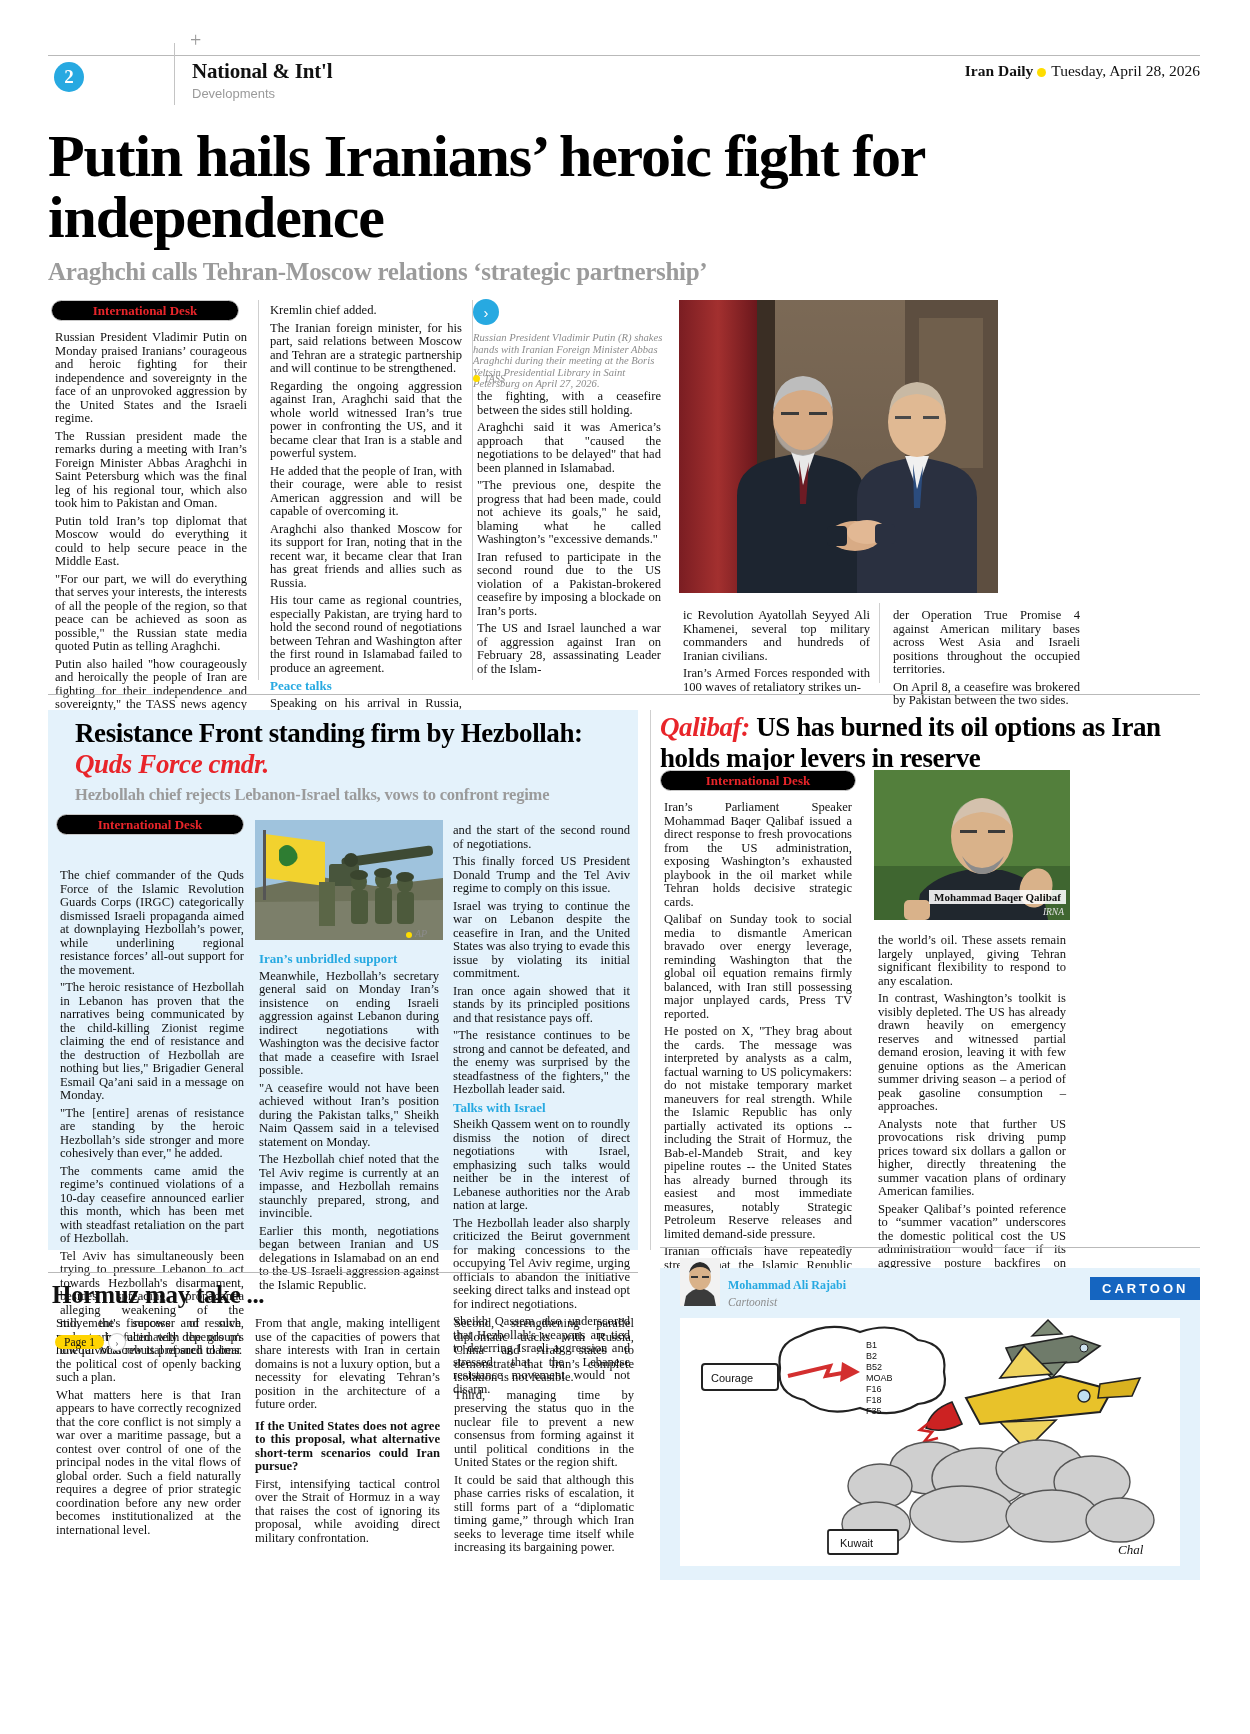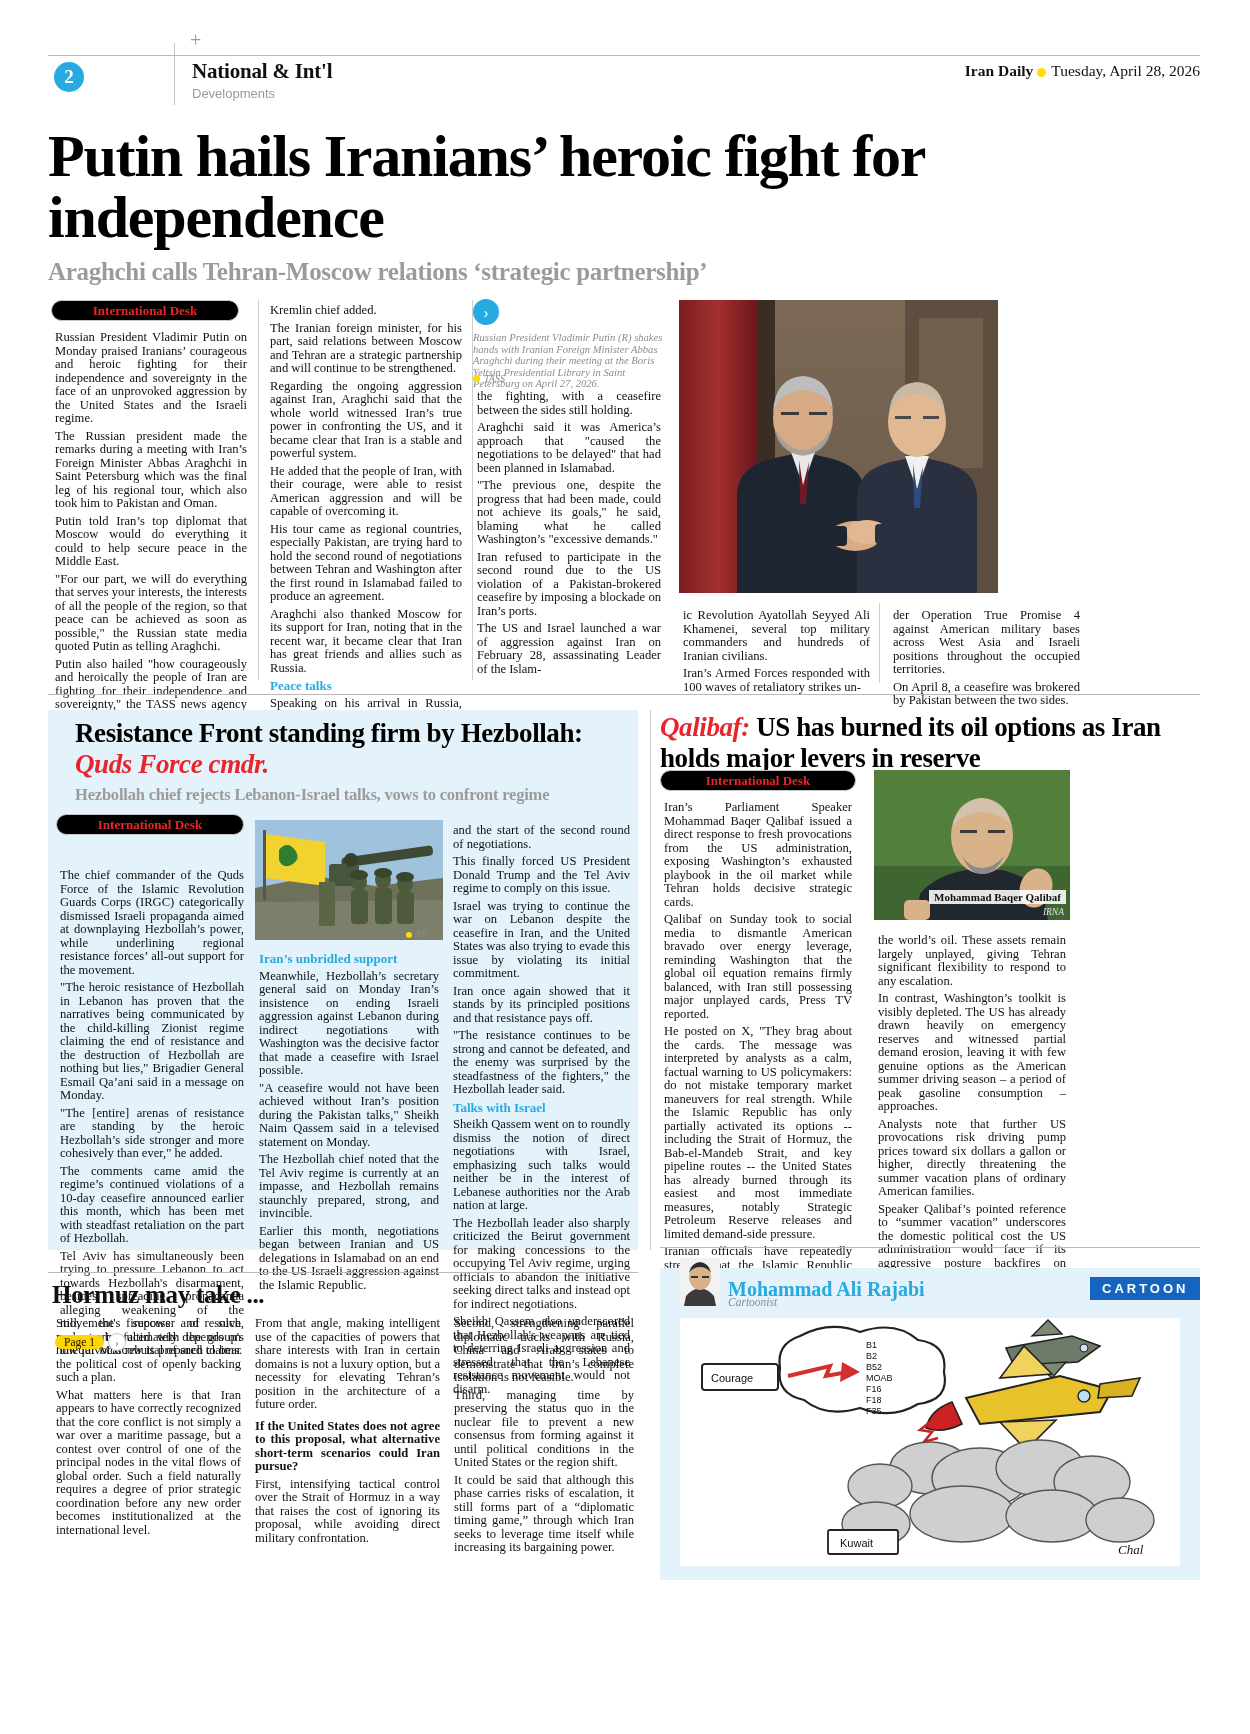--- a/index.html
+++ b/index.html
@@ -116,21 +116,21 @@
     font-size:25px; letter-spacing:-0.3px;
   }
 
   
   .cartoon-badge {
     position:absolute; background:#1565c0; color:#fff;
     font-family:"Liberation Sans", sans-serif; font-weight:bold;
     font-size:13px; letter-spacing:3px; padding:4px 12px;
   }
   .cartoonist-name {
-    position:absolute; color:#27a9e1; font-weight:bold; font-size:20px;
+    position:absolute; color:#27a9e1; font-weight:bold; font-size:12px;
     font-family:"Liberation Serif", serif;
   }
   .cartoonist-role {
     position:absolute; color:#8c8c8c; font-style:italic; font-size:11.5px;
     font-family:"Liberation Serif", serif;
   }
   .photo-name-tag {
     position:absolute; right:4px; background:rgba(255,255,255,0.88);
     font-family:"Liberation Serif", serif; font-weight:bold; font-size:11px;
     padding:1px 5px; color:#111;
@@ -176,22 +176,22 @@
       <p>"Russia, just like Iran, intends to continue our strategic relationship," the</p>
   </div>
 
   <div class="vr" style="left:258px; top:300px; height:380px;"></div>
 
   <div class="col" style="left:266px; top:300px; width:200px;">
     <p>Kremlin chief added.</p>
       <p>The Iranian foreign minister, for his part, said relations between Moscow and Tehran are a strategic partnership and will continue to be strengthened.</p>
       <p>Regarding the ongoing aggression against Iran, Araghchi said that the whole world witnessed Iran’s true power in confronting the US, and it became clear that Iran is a stable and powerful system.</p>
     <p>He added that the people of Iran, with their courage, were able to resist American aggression and will be capable of overcoming it.</p>
+      <p>Araghchi also thanked Moscow for its support for Iran, noting that in the recent war, it became clear that Iran has great friends and allies such as Russia.</p>
       <p>His tour came as regional countries, especially Pakistan, are trying hard to hold the second round of negotiations between Tehran and Washington after the first round in Islamabad failed to produce an agreement.</p>
-      <p>Araghchi also thanked Moscow for its support for Iran, noting that in the recent war, it became clear that Iran has great friends and allies such as Russia.</p>
     <p class="subhead">Peace talks</p>
     <p>Speaking on his arrival in Russia, Araghchi blamed Washington for the failure of talks on brokering a deal to end</p>
   </div>
 
   <div class="vr" style="left:472px; top:300px; height:380px;"></div>
 
   <div class="arrow-badge" style="position:absolute; left:473px; top:299px;">›</div>
   <div class="cap" style="left:473px; top:332px; width:192px;">Russian President Vladimir Putin (R) shakes hands with Iranian Foreign Minister Abbas Araghchi during their meeting at the Boris Yeltsin Presidential Library in Saint Petersburg on April 27, 2026.</div>
   <div style="position:absolute; left:473px; top:368px;">
     <span class="dot-yellow" style="width:7px;height:7px;margin:0 4px 0 0;"></span><span class="credit">TASS</span>

